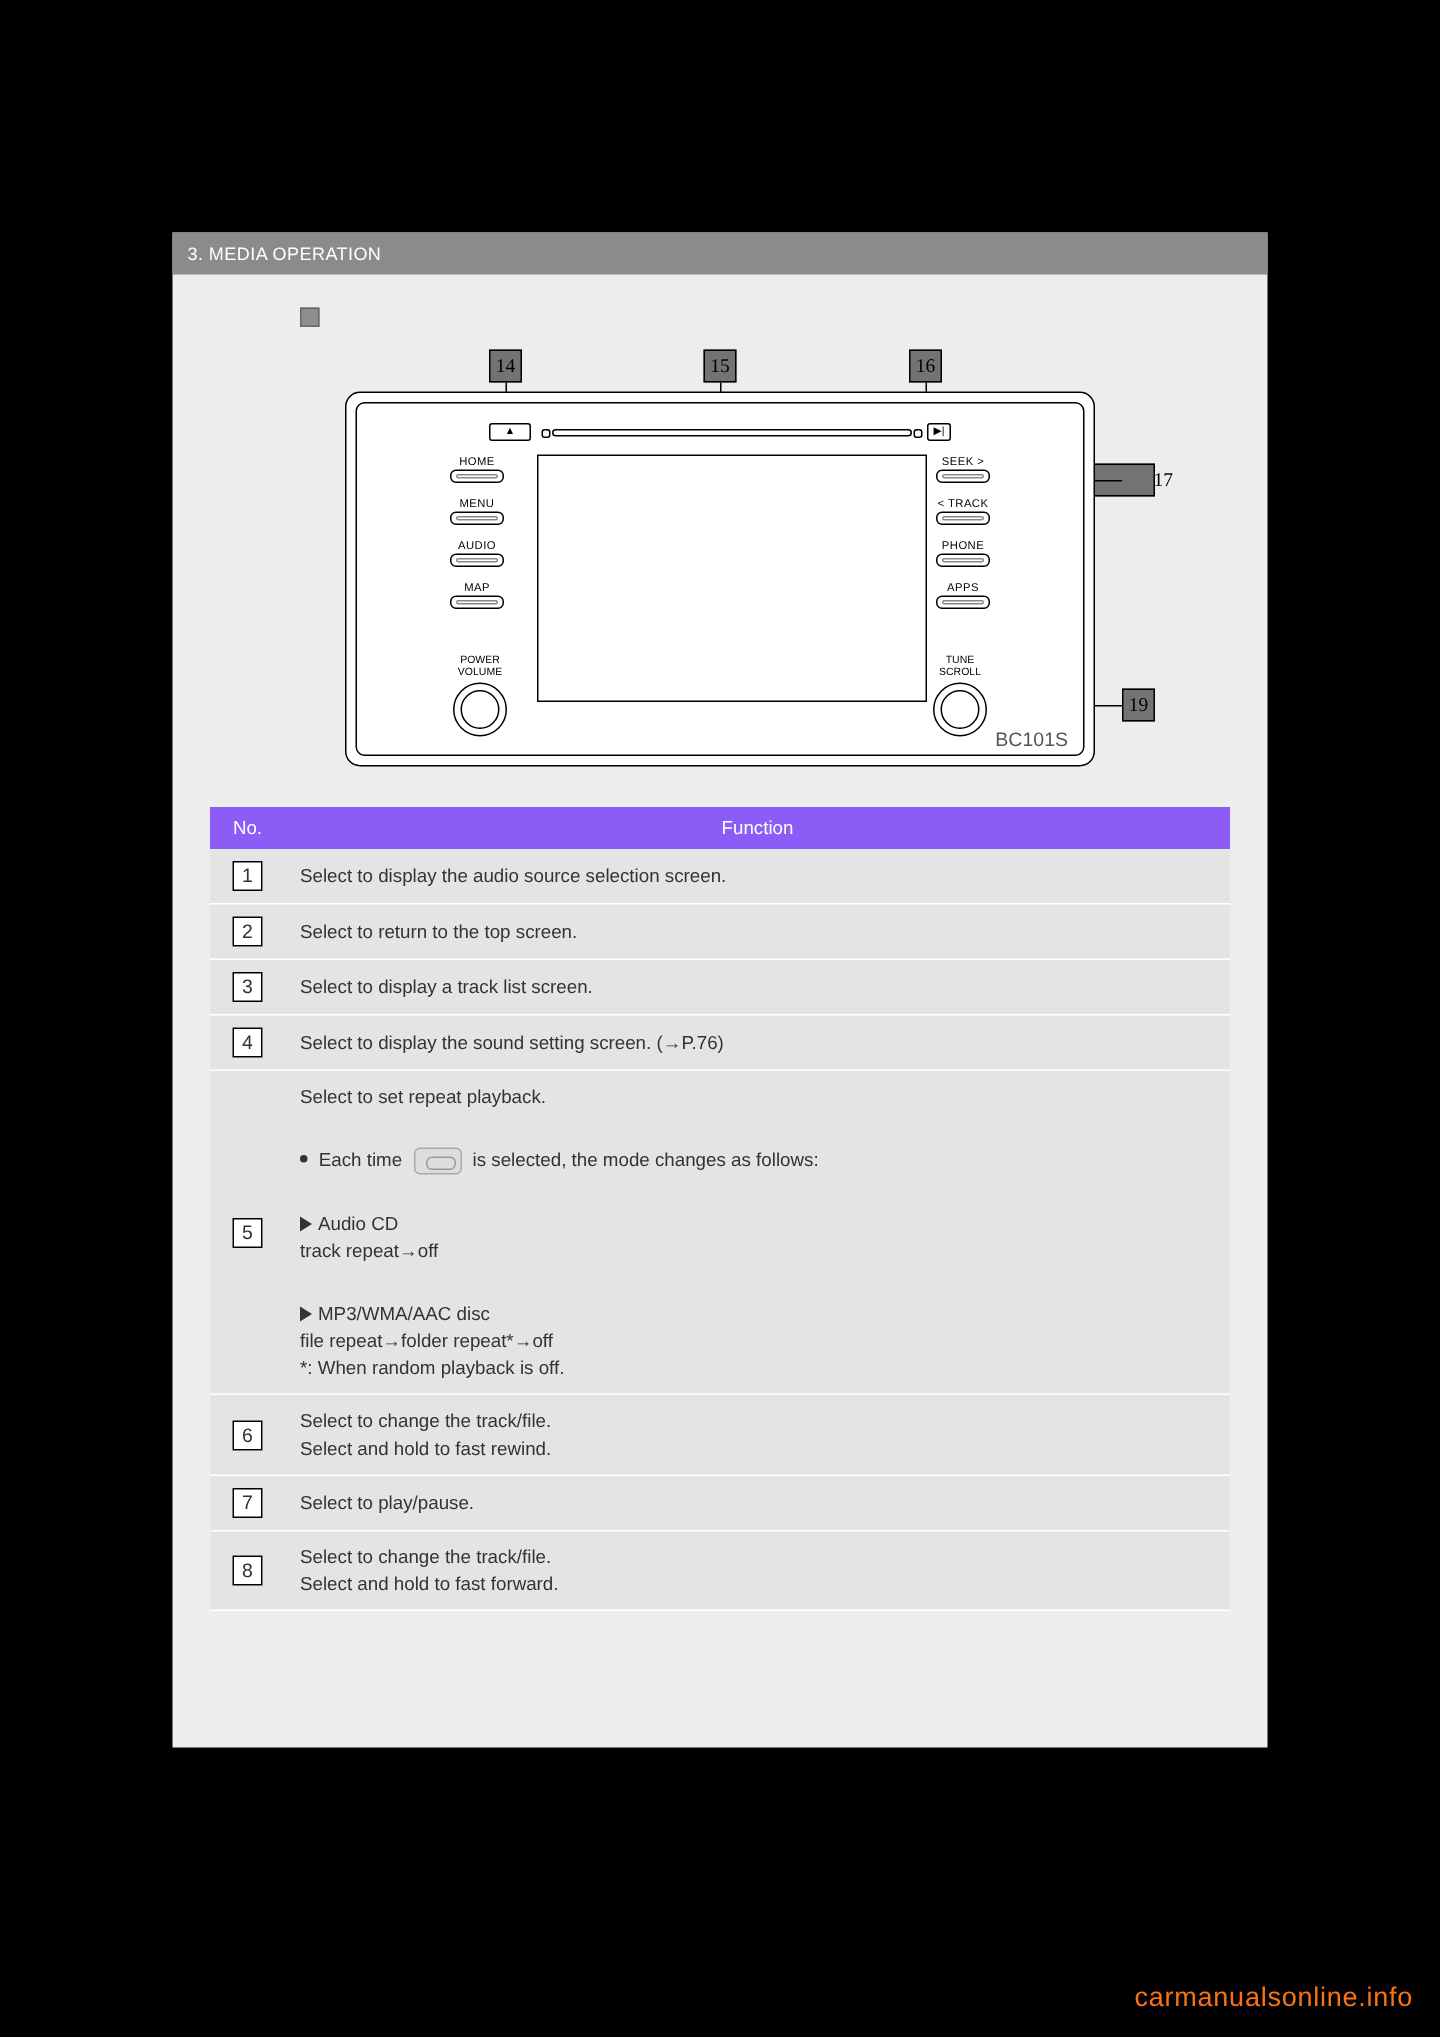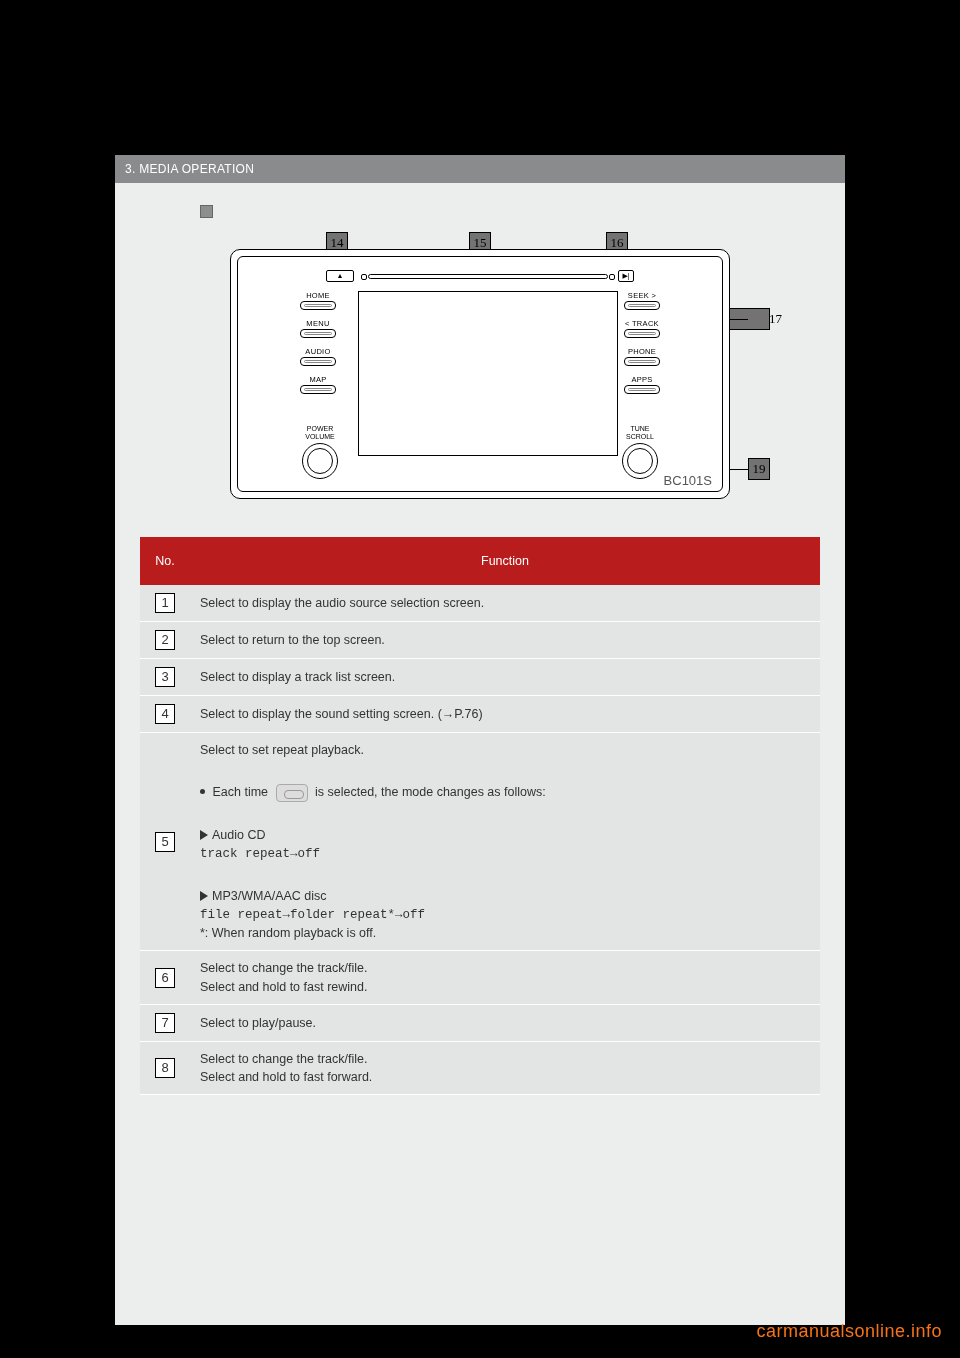--- a/index.html
+++ b/index.html
@@ -9,21 +9,21 @@
     background: #000;
     font-family: Arial, Helvetica, sans-serif;
     position: relative;
     color: #000;
   }
   .page {
     position: absolute;
     left: 115px;
     top: 155px;
     width: 730px;
-    height: 1170px;
+    height: 1010px;
     background: #eceded;
   }
   .section-header {
     background: #898b8c;
     color: #fff;
     font-size: 12px;
     padding: 7px 10px;
     letter-spacing: 0.3px;
   }
   .content {
@@ -56,21 +56,21 @@
     line-height: 20px;
     font-family: Liberation Serif, serif;
   }
   .callout-line {
     position: absolute;
     background: #000;
   }
   .device-outer {
     position: absolute;
     left: 0;
-    top: 17px;
+    top: 28px;
     width: 500px;
     height: 250px;
     border: 1.5px solid #000;
     border-radius: 10px;
     background: #fff;
   }
   .device-inner {
     position: absolute;
     left: 6px;
     top: 6px;
@@ -199,24 +199,24 @@
     color: #555;
   }
 
   
   .func-table {
     width: 100%;
     border-collapse: collapse;
     font-size: 12.5px;
   }
   .func-table th {
-    background: #b91c1c;
+    background: #8b5cf6;
     color: #fff;
     font-weight: normal;
-    padding: 17px 6px;
+    padding: 7px 6px;
     font-size: 12.5px;
   }
   .func-table th.col-no { width: 50px; }
   .func-table td {
     padding: 8px 10px;
     vertical-align: middle;
     line-height: 1.45;
     border-bottom: 1.5px solid #fff;
     background: #e3e4e4;
     font-size: 12.5px;
@@ -249,21 +249,21 @@
     background:#ddd;
     position:relative;
   }
   .repeat-icon::after{
     content:'';
     position:absolute;
     left:7px;top:5px;width:18px;height:7px;
     border:1.2px solid #999;
     border-radius:4px;
   }
-  .arrow { font-family: Liberation Mono, monospace; text-align: center; }
+  .arrow { font-family: Liberation Sans, sans-serif; text-align: center; }
   .watermark {
     position: absolute;
     right: 18px;
     bottom: 16px;
     color: #f97316;
     font-size: 18px;
     letter-spacing: 0.5px;
     font-family: Arial, sans-serif;
   }
 </style>

